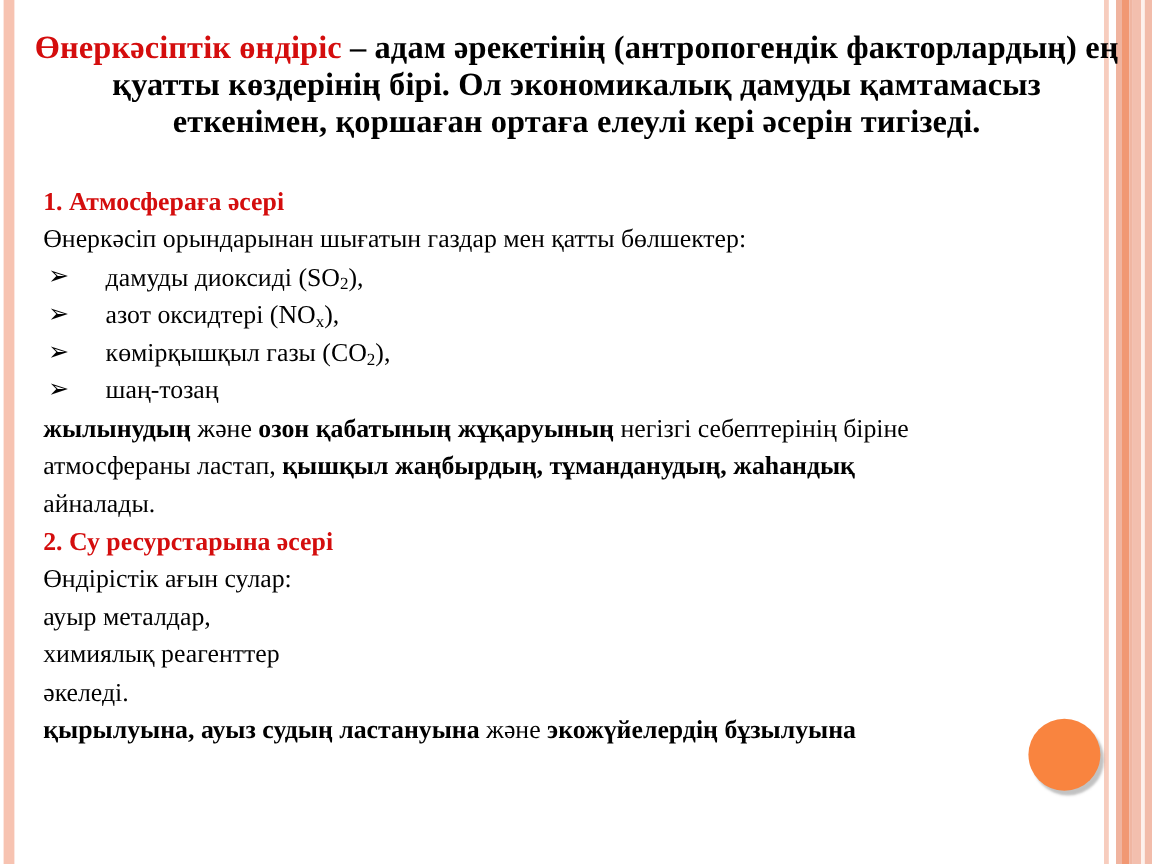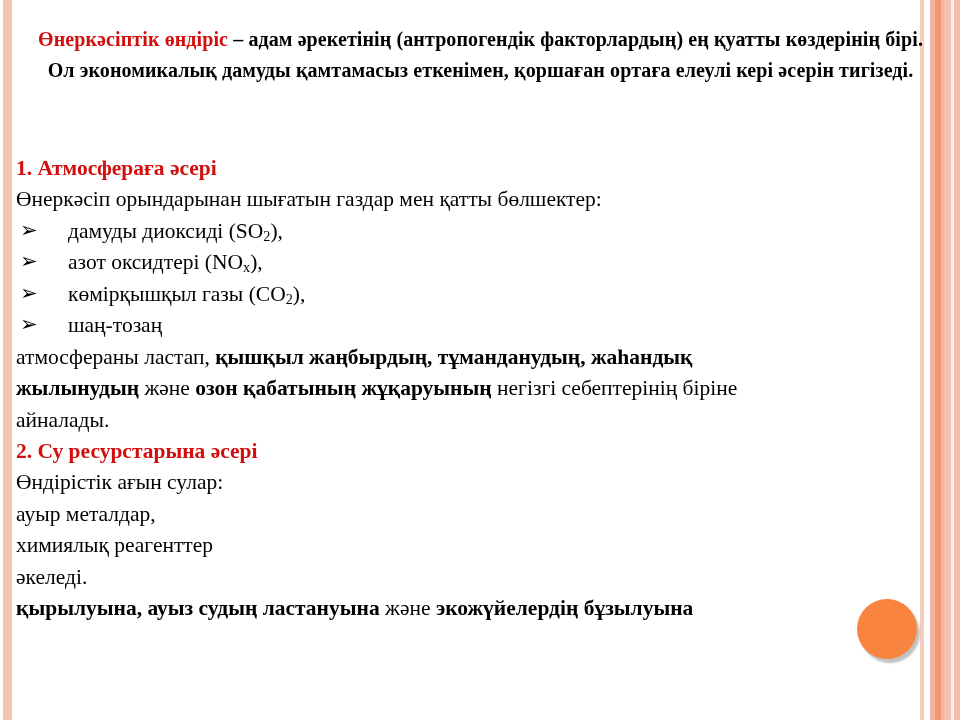--- a/index.html
+++ b/index.html
@@ -56,31 +56,31 @@
     height: 720px;
   }
 
   .title-block {
     position: absolute;
     left: 28px;
     top: 24px;
     width: 905px;
     text-align: center;
     font-weight: bold;
-    font-size: 20px;
+    font-size: 27px;
     line-height: 31px;
     letter-spacing: 0.1px;
   }
   .title-block .kw {
     color: #d40d0d;
   }
 
   .body-block {
     position: absolute;
-    left: 16px;
+    left: 36px;
     top: 153px;
     width: 910px;
     font-size: 21.5px;
     line-height: 31.5px;
   }
 
   .sec-head {
     color: #d40d0d;
     font-weight: bold;
     font-size: 21.5px;
@@ -158,24 +158,24 @@
         </li>
         <li>
           <span class="arrow">➢</span><span>көмірқышқыл газы (CO</span><sub>2</sub><span>),</span>
         </li>
         <li>
           <span class="arrow">➢</span><span>шаң-тозаң</span>
         </li>
       </ul>
 
       <div class="para nowrapline">
-        <span>атмосфераны ластап, </span><b>қышқыл жаңбырдың, тұманданудың, жаһандық</b>
+        <b>жылынудың</b><span> және </span><b>озон қабатының жұқаруының</b><span> негізгі себептерінің біріне</span>
       </div>
       <div class="para nowrapline">
-        <b>жылынудың</b><span> және </span><b>озон қабатының жұқаруының</b><span> негізгі себептерінің біріне</span>
+        <span>атмосфераны ластап, </span><b>қышқыл жаңбырдың, тұманданудың, жаһандық</b>
       </div>
       <div class="para">айналады.</div>
 
       <div class="sec-head">2. Су ресурстарына әсері</div>
       <div class="para">Өндірістік ағын сулар:</div>
       <div class="para">ауыр металдар,</div>
       <div class="para">химиялық реагенттер</div>
 
       <div class="para">әкеледі.</div>
       <div class="para nowrapline">

